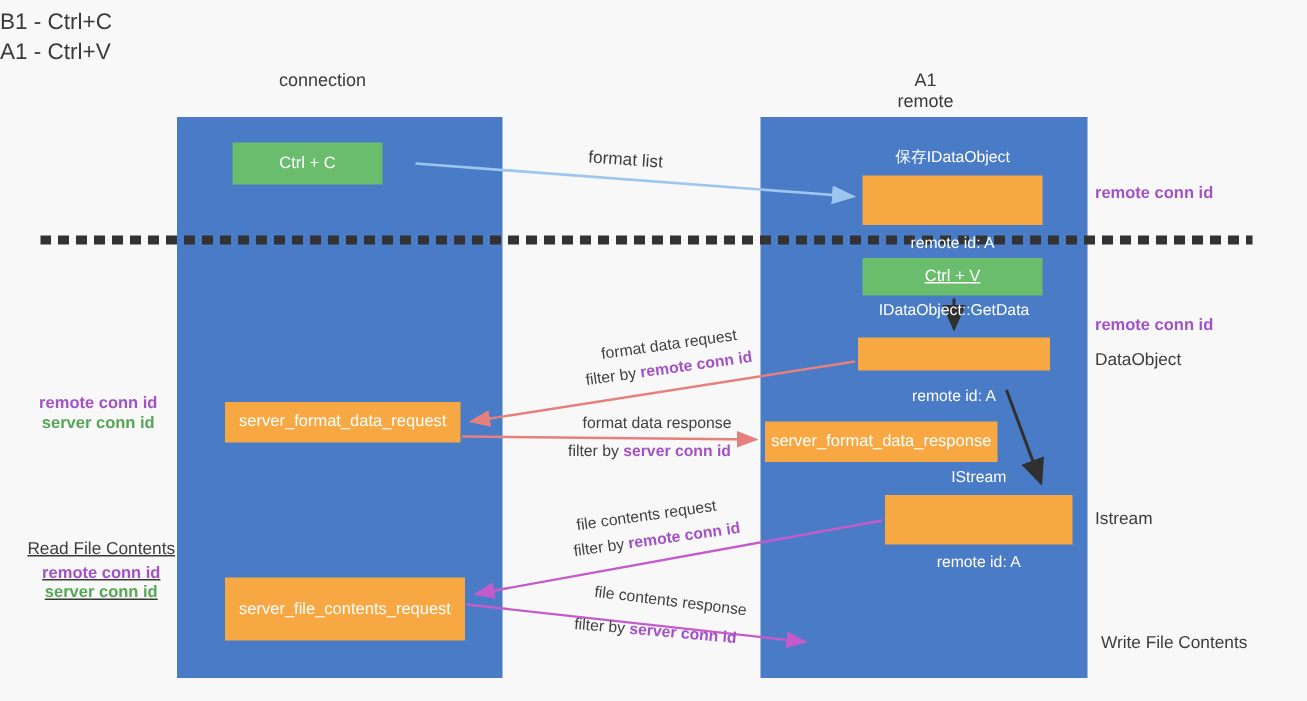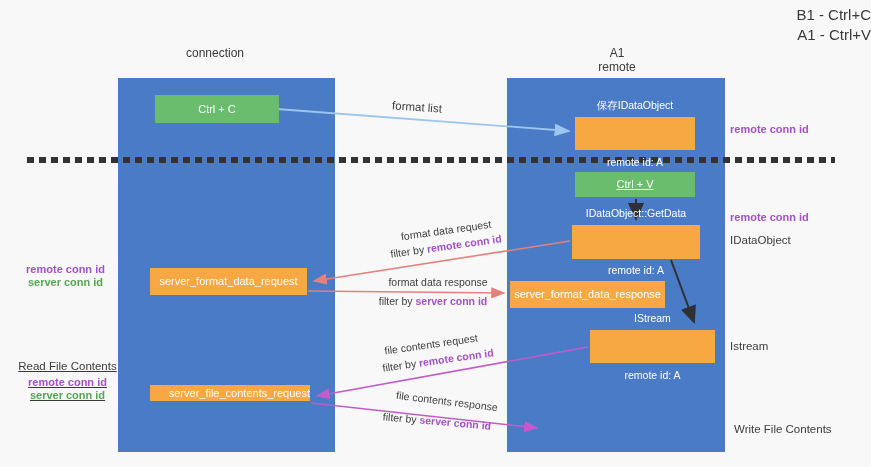--- a/index.html
+++ b/index.html
@@ -4,21 +4,21 @@
 <style>
   html,body{margin:0;padding:0;background:#f7f8f7;}
   #canvas{
     position:relative;width:871px;height:467px;overflow:hidden;
     background:#f7f8f7;
     font-family:"Liberation Sans", sans-serif;
     color:#3a3a3a;
   }
   .abs{position:absolute;}
   
-  .title{left:0;right:0;top:5px;text-align:right;font-size:15px;line-height:20px;color:#3a3a3a;}
+  .title{left:0;right:0;top:5px;text-align:left;font-size:15px;line-height:20px;color:#3a3a3a;}
   
   .colhead{top:46px;width:140px;text-align:center;font-size:12px;line-height:14px;color:#3a3a3a;}
   
   .lifeline{top:78px;height:374px;background:#4a7bc6;}
   
   .dash{left:27px;top:157px;width:808px;height:6px;
     background:repeating-linear-gradient(90deg,#333 0 7px,transparent 7px 12px);}
   
   .node{display:flex;flex-direction:column;align-items:center;justify-content:center;
     color:#fff;text-align:center;font-size:11px;line-height:13px;}
@@ -77,59 +77,59 @@
     </defs>
     <line x1="277" y1="109" x2="569" y2="131" stroke-width="1.8" marker-end="url(#m-blue)" stroke="#9cc6ed"></line>
     <line x1="636" y1="199" x2="636" y2="219" stroke-width="2" marker-end="url(#m-black)" stroke="#303030"></line>
     <line x1="671" y1="260" x2="694" y2="322" stroke-width="2" marker-end="url(#m-black)" stroke="#303030"></line>
     <line x1="570" y1="241" x2="314" y2="281" stroke-width="1.6" marker-end="url(#m-salmon)" stroke="#e5807c"></line>
     <line x1="308" y1="291" x2="504" y2="293" stroke-width="1.6" marker-end="url(#m-salmon)" stroke="#e5807c"></line>
     <line x1="588" y1="347" x2="317" y2="396" stroke-width="1.6" marker-end="url(#m-magenta)" stroke="#c45bcb"></line>
     <line x1="311" y1="403" x2="537" y2="428" stroke-width="1.6" marker-end="url(#m-magenta)" stroke="#c45bcb"></line>
   </svg>
 
-  <div class="abs node green" style="left:155px;top:95px;width:124px;height:28px;">
+  <div class="abs node green" style="left:155px;top:95px;width:100px;height:28px;">
     <div>Ctrl + C</div>
   </div>
 
   <div class="abs node orange" style="left:575px;top:117px;width:120px;height:33px;">
     <div class="l2">保存IDataObject</div>
     <div class="l2">remote id: A</div>
   </div>
 
   <div class="abs node green" style="left:575px;top:172px;width:120px;height:25px;text-decoration:underline;">
     <div>Ctrl + V</div>
   </div>
 
-  <div class="abs node orange" style="left:572px;top:225px;width:128px;height:34px;">
+  <div class="abs node orange" style="left:572px;top:225px;width:128px;height:22px;">
     <div class="l2">IDataObject::GetData</div>
     <div class="l2">remote id: A</div>
   </div>
 
   <div class="abs node orange" style="left:510px;top:281px;width:155px;height:27px;">
     <div>server_format_data_response</div>
   </div>
 
   <div class="abs node orange" style="left:150px;top:268px;width:157px;height:27px;">
     <div>server_format_data_request</div>
   </div>
 
   <div class="abs node orange" style="left:590px;top:330px;width:125px;height:33px;">
     <div class="l2">IStream</div>
     <div class="l2">remote id: A</div>
   </div>
 
-  <div class="abs node orange" style="left:150px;top:385px;width:160px;height:16px;align-items:flex-end;">
+  <div class="abs node orange" style="left:150px;top:385px;width:160px;height:42px;">
     <div>server_file_contents_request</div>
   </div>
 
 
   <div class="abs slabel bold purple" style="left:730px;top:123px;">remote conn id</div>
   <div class="abs slabel bold purple" style="left:730px;top:211px;">remote conn id</div>
-  <div class="abs slabel darktx" style="left:730px;top:234px;font-size:11.5px;">IDataObject</div>
+  <div class="abs slabel darktx" style="left:730px;top:234px;font-size:11.5px;">DataObject</div>
   <div class="abs slabel darktx" style="left:730px;top:340px;font-size:11.5px;">Istream</div>
   <div class="abs slabel darktx" style="left:734px;top:423px;font-size:11.5px;">Write File Contents</div>
 
   <div class="abs lgroup" style="left:18px;top:263px;width:95px;">
     <div class="slabel bold purple">remote conn id</div>
     <div class="slabel bold greentx">server conn id</div>
   </div>
   <div class="abs lgroup" style="left:15px;top:360px;width:105px;text-decoration:underline;">
     <div class="slabel darktx" style="font-size:11.5px;">Read File Contents</div>
     <div class="slabel bold purple" style="margin-top:3px;">remote conn id</div>

